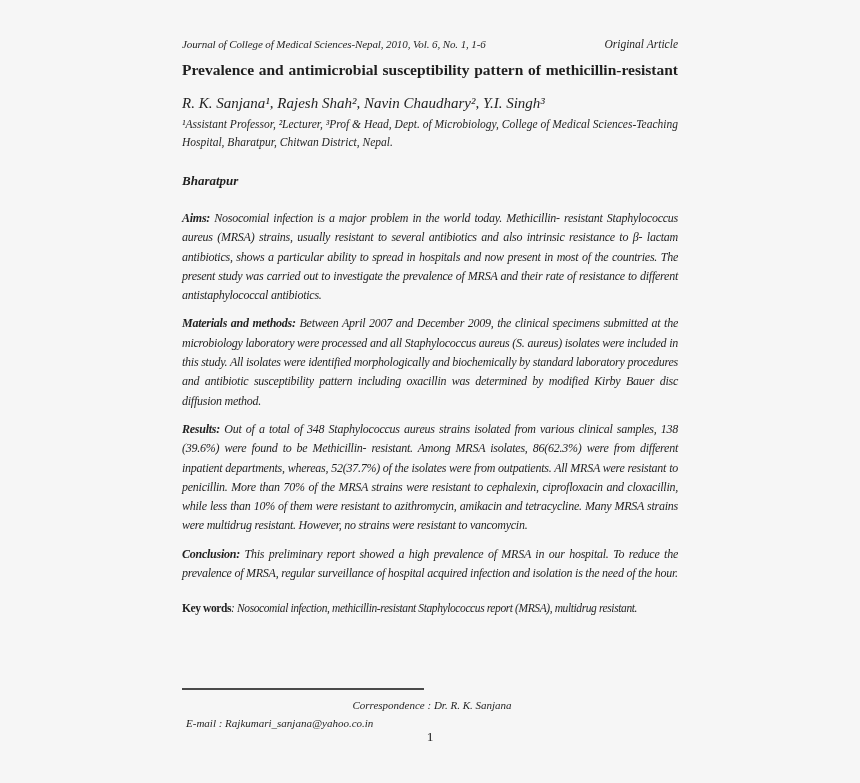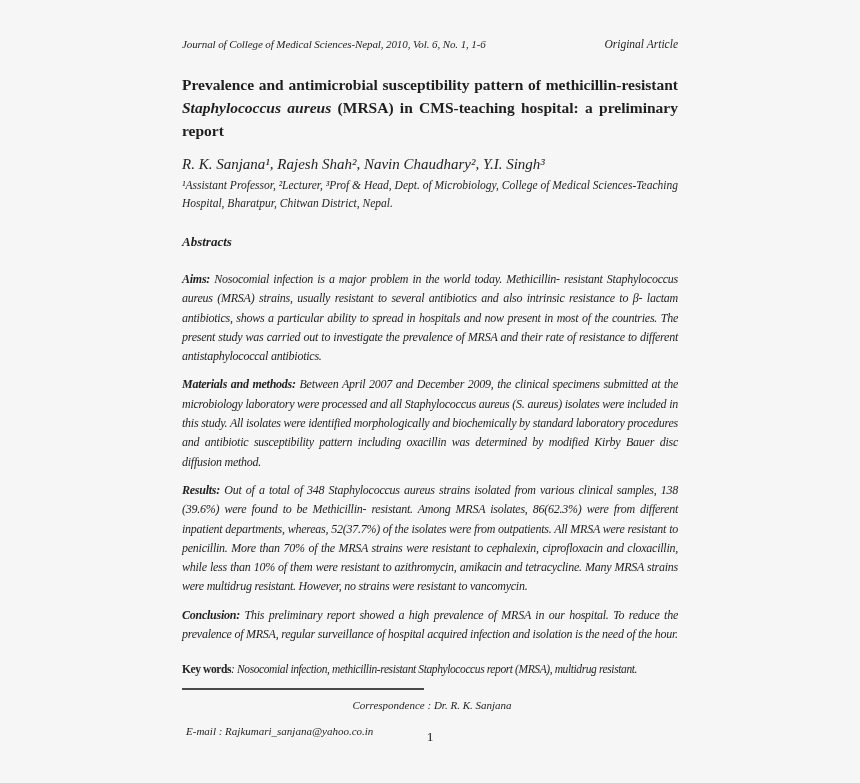--- a/index.html
+++ b/index.html
@@ -24,21 +24,21 @@
     display: flex;
     justify-content: space-between;
     align-items: baseline;
     margin-top: 38px;
     font-size: 11px;
     font-style: italic;
   }
   .journal-ref { letter-spacing: -0.1px; text-align: center; }
   .article-type { font-weight: normal; font-size: 11.5px; }
   .title-block {
-    margin-top: 23px;
+    margin-top: 8px;
     font-weight: bold;
     font-size: 15.5px;
     line-height: 23px;
   }
   .title-line {
     text-align: justify;
     text-align-last: justify;
   }
   .title-line .species { font-style: italic; }
   .authors-line {
@@ -91,21 +91,21 @@
     width: 242px;
     height: 0;
     border-top: 2px solid #4a4a4a;
   }
   .correspondence-line, .email-line {
     font-style: italic;
     font-size: 11px;
     padding-left: 4px;
   }
   .correspondence-line { margin-top: 9px; text-align: center; }
-  .email-line { margin-top: 14px; }
+  .email-line { margin-top: 6px; }
   .page-number {
     position: absolute;
     left: 0;
     top: 729px;
     width: 100%;
     text-align: center;
     font-size: 13.5px;
   }
 </style>
 </head>
@@ -114,27 +114,26 @@
 <div class="page">
   <div class="content">
 
     <div class="header-row">
       <span class="journal-ref">Journal of College of Medical Sciences-Nepal, 2010, Vol. 6, No. 1, 1-6</span>
       <span class="article-type">Original Article</span>
     </div>
 
     <div class="title-block">
       <div class="title-line">Prevalence and antimicrobial susceptibility pattern of methicillin-resistant</div>
-      <div class="title-line"><span class="species">Staphylococcus aureus</span><span> (MRSA) in CMS-teaching hospital: a preliminary report</span></div>
     </div>
 
     <div class="authors-line">R. K. Sanjana¹,  Rajesh Shah², Navin Chaudhary², Y.I. Singh³</div>
     <div class="affiliation">¹Assistant Professor, ²Lecturer, ³Prof &amp; Head, Dept. of Microbiology, College of Medical Sciences-Teaching Hospital, Bharatpur, Chitwan District, Nepal.</div>
 
-    <div class="abstract-heading">Abstracts</div>
+    <div class="abstract-heading">Bharatpur</div>
 
     <p class="para first"><span class="label">Aims:</span><span> Nosocomial infection is a major problem in the world today. Methicillin- resistant Staphylococcus aureus (MRSA) strains, usually resistant to several antibiotics and also intrinsic resistance to β- lactam antibiotics, shows a particular ability to spread in hospitals and now present in most of the countries. The present study was carried out to investigate the prevalence of MRSA and their rate of resistance to different antistaphylococcal antibiotics.</span></p>
 
     <p class="para"><span class="label">Materials and methods:</span><span> Between April 2007 and December 2009, the clinical specimens submitted at the microbiology laboratory were processed and all Staphylococcus aureus (S. aureus) isolates were included in this study. All isolates were identified morphologically and biochemically by standard laboratory procedures and antibiotic susceptibility pattern including oxacillin was determined by modified Kirby Bauer disc diffusion method.</span></p>
 
     <p class="para"><span class="label">Results:</span><span>  Out of a total of 348 Staphylococcus aureus strains isolated from various clinical samples, 138 (39.6%) were found to be Methicillin- resistant. Among MRSA isolates, 86(62.3%) were from different inpatient departments, whereas, 52(37.7%) of the isolates were from outpatients. All MRSA were resistant to penicillin. More than 70% of the MRSA strains were resistant to cephalexin, ciprofloxacin and cloxacillin, while less than 10% of them were resistant to azithromycin, amikacin and tetracycline. Many MRSA strains were multidrug resistant. However, no strains were resistant to vancomycin.</span></p>
 
     <p class="para"><span class="label">Conclusion:</span><span> This preliminary report showed a high prevalence of MRSA in our hospital. To reduce the prevalence of MRSA, regular surveillance of hospital acquired infection and isolation is the need of the hour.</span></p>
 
     <p class="keywords"><span class="kw-label">Key words</span><span class="kw-text">: Nosocomial infection, methicillin-resistant Staphylococcus report (MRSA), multidrug resistant.</span></p>

